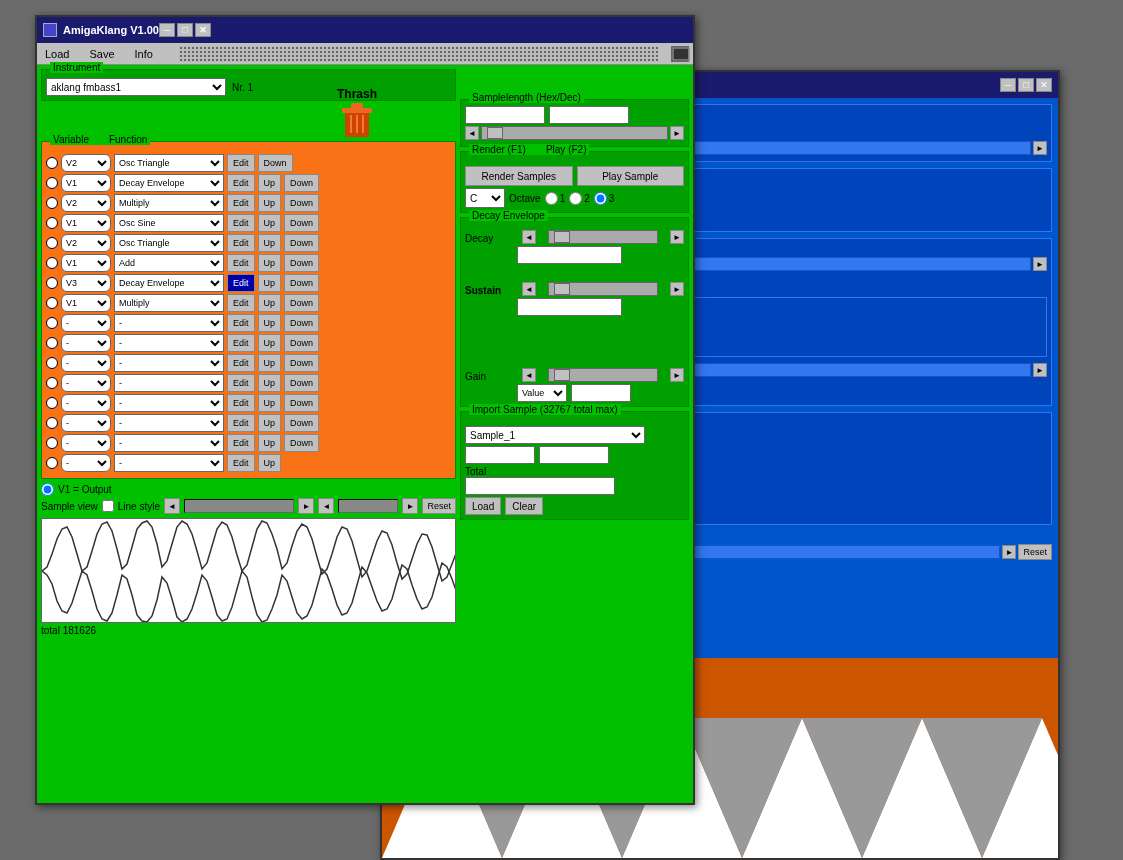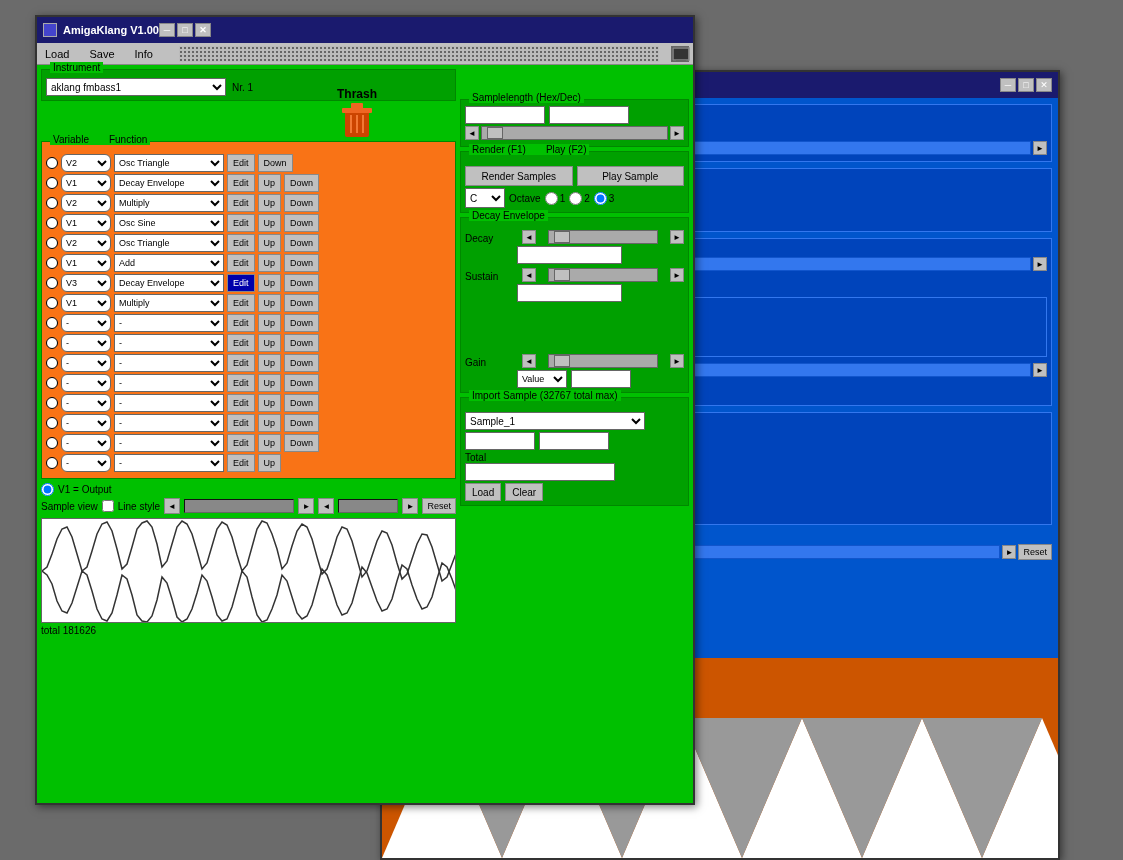--- a/index.html
+++ b/index.html
@@ -1096,21 +1096,21 @@
             <div class="slider-arrow">◄</div>
             <div class="slider-track" style="width:80px;">
               <div class="slider-thumb"></div>
             </div>
             <div class="slider-arrow">►</div>
           </div>
           <div>
             <input type="text" class="decay-value" style="margin-left: 52px; width: 105px;">
           </div>
 
-          <div class="decay-row" style="margin-top:4px;">
+          <div class="decay-row" style="margin-top:18px;font-weight:bold;">
             <span class="decay-label">Sustain</span>
             <div class="slider-arrow">◄</div>
             <div class="slider-track" style="width:80px;">
               <div class="slider-thumb"></div>
             </div>
             <div class="slider-arrow">►</div>
           </div>
           <div>
             <input type="text" class="decay-value" style="margin-left: 52px; width: 105px;">
           </div>

